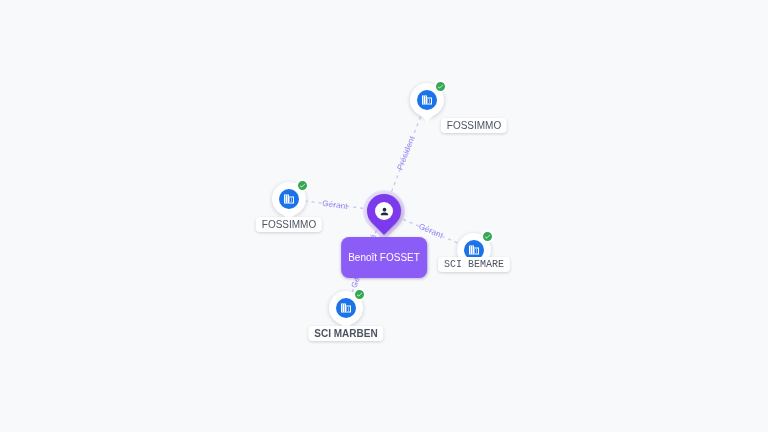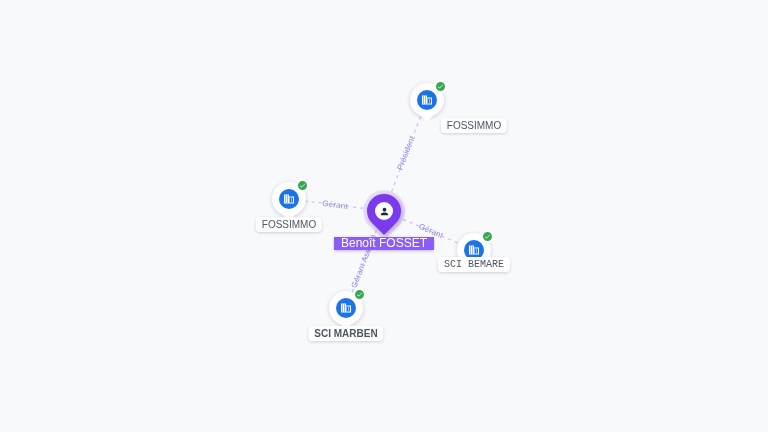--- a/index.html
+++ b/index.html
@@ -63,22 +63,22 @@
     position:absolute;z-index:4;
     width:18px;height:18px;border-radius:50%;
     background:#fff;
     display:flex;align-items:center;justify-content:center;
   }
   .person-label{
     position:absolute;z-index:5;
     transform:translateX(-50%);
     background:var(--person-label-bg,#8b5cf6);
     color:var(--person-label-text,#fff);
-    font-size:12px;line-height:13px;
-    padding:0 7px;border-radius:0;
+    font-size:10px;line-height:13px;
+    padding:14px 7px;border-radius:8px;
     box-shadow:0 1px 3px rgba(60,30,120,.3);
     white-space:nowrap;
   }
 </style>
 </head>
 <body>
 
 <div id="stage" style="--bg: #f8f9fb; --edge-label: #8f85f3; --pin: #7c3aed; --person-label-bg: #8b5cf6; --person-label-text: #ffffff; --blue: #1a73e8; --green: #34a853; --node-bg: #ffffff; --label-text: #4b5563;">
   <svg id="edges-svg" width="768" height="432">
       <line x1="384" y1="211" x2="427" y2="100" stroke="#c9c5f2" stroke-width="1.3" stroke-dasharray="3 4"></line>

